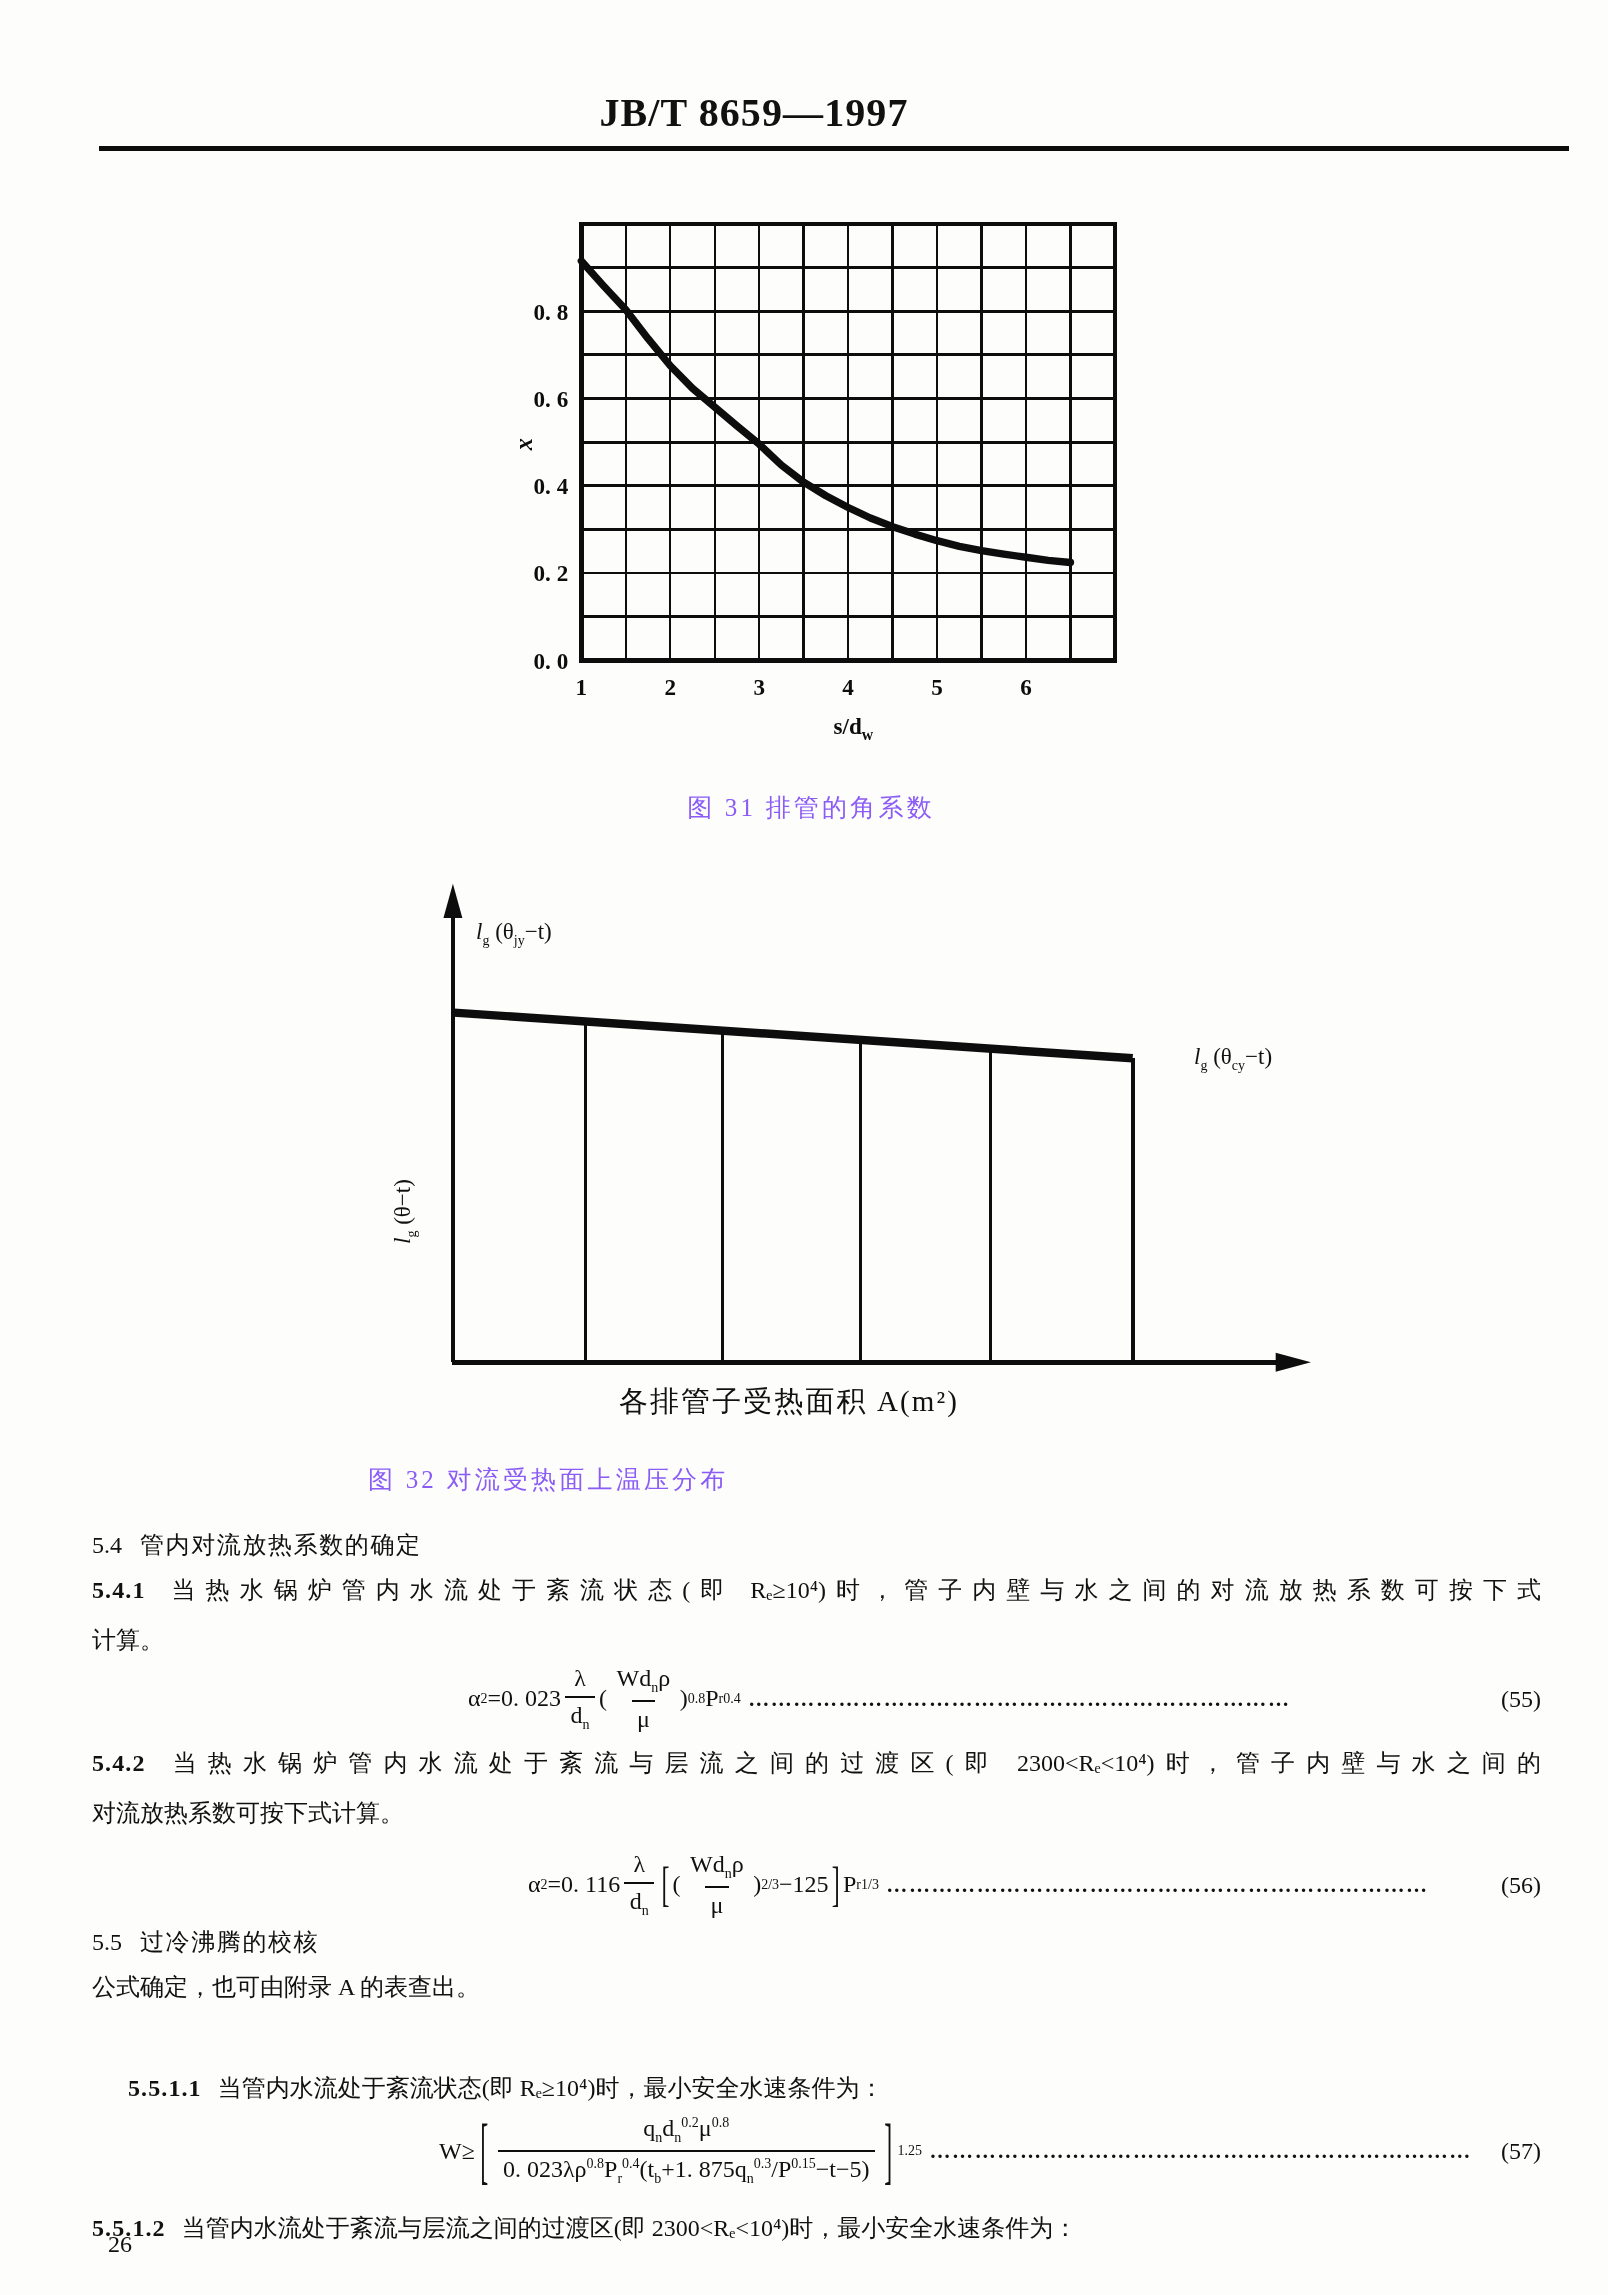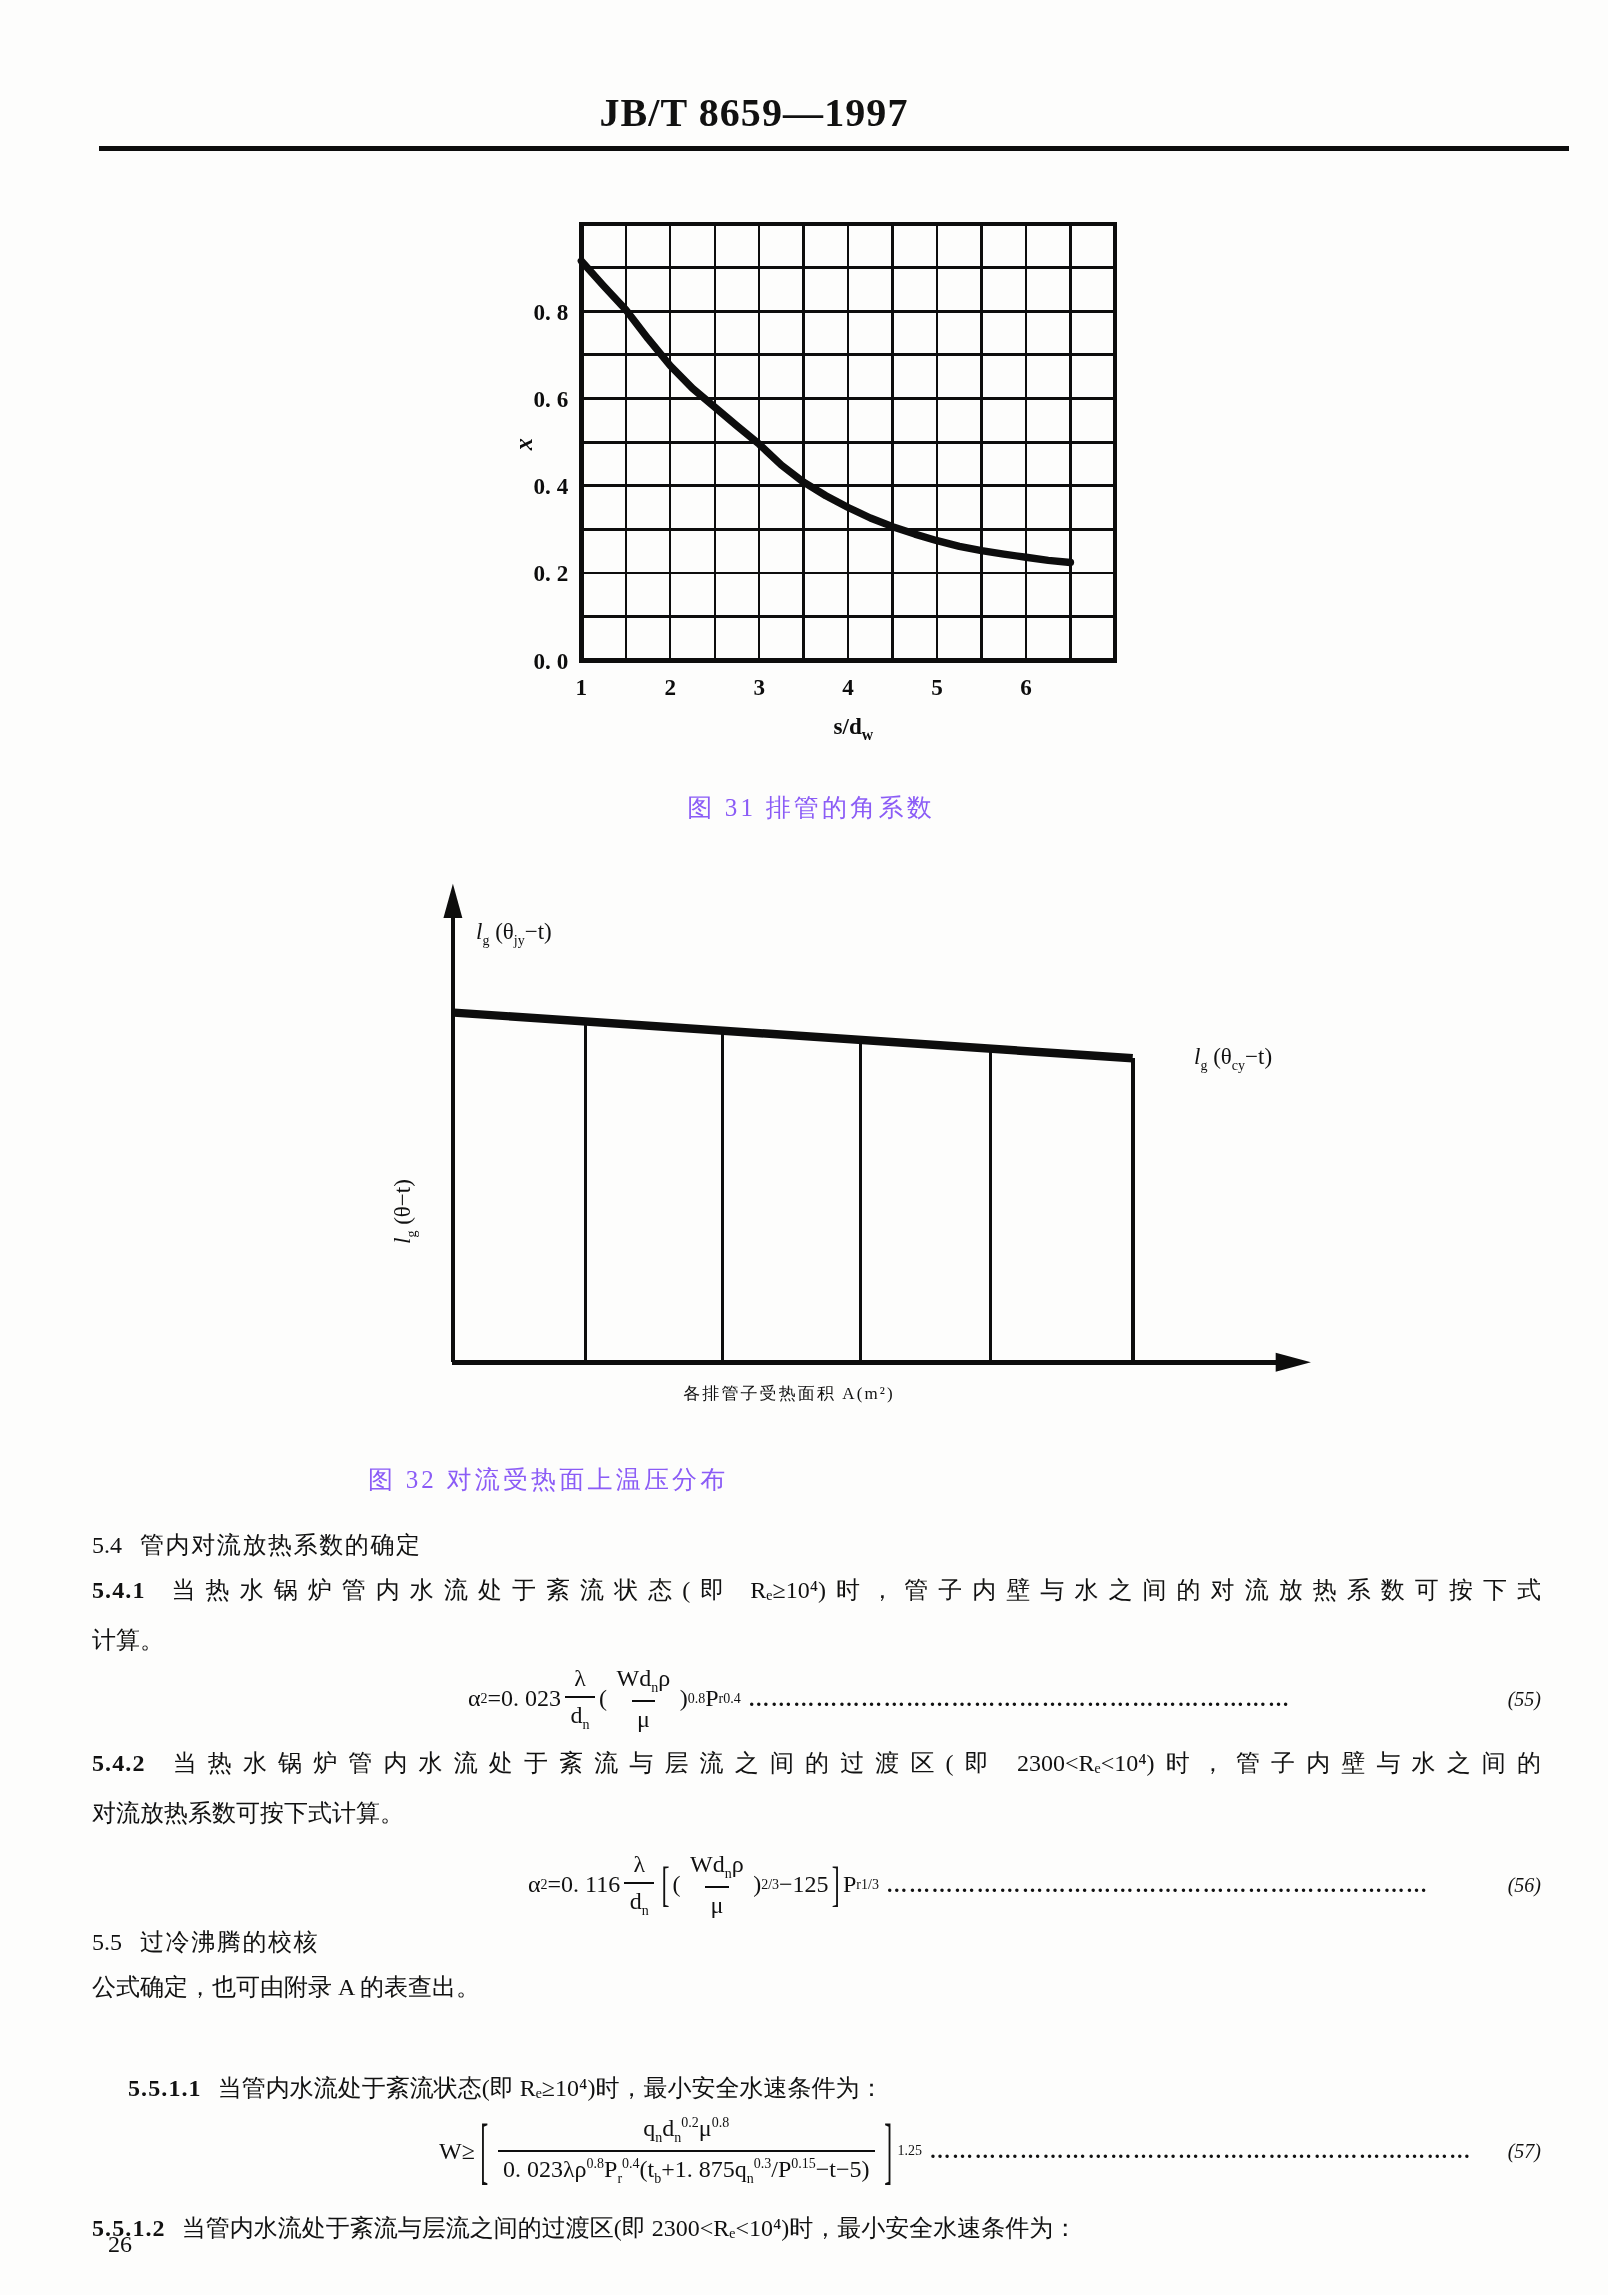--- a/index.html
+++ b/index.html
@@ -17,38 +17,38 @@
   .axlab{font:700 46px "Liberation Serif","DejaVu Serif",serif;font-style:italic;fill:#0d0d0d;}
   .cap{font-size:25px;letter-spacing:3.2px;color:#8b5cf6;}
   #cap31{top:791px;left:480px;width:736px;text-align:center;}
   #cap31 .cap{display:inline-block;transform:translateX(-37px);}
   
   #fig32{top:868px;left:421px;width:905px;height:531px;}
   .f32lab{font-size:23px;white-space:nowrap;}
   #f32top{top:919px;left:476px;}
   #f32right{top:1044px;left:1152px;margin-left:42px;}
   #f32y{top:1244px;left:390px;transform:rotate(-90deg);transform-origin:left top;}
-  #f32xlab{top:1382px;left:421px;width:736px;text-align:center;font-size:17px;letter-spacing:2.1px;}
+  #f32xlab{top:1382px;left:421px;width:736px;text-align:center;font-size:29px;letter-spacing:2.1px;}
   #cap32{top:1463px;left:368px;width:763px;}
   
   .para{left:92px;width:1449px;font-size:24px;line-height:50px;}
   .para b{margin-right:16px;letter-spacing:1.1px;}
   .pline{display:block;}
   .pline.full{text-align:justify;text-align-last:justify;}
   .headline{font-weight:normal;}
   .headline .ht{margin-left:18px;letter-spacing:1.6px;}
   sub{font-size:14px;}
   sup{font-size:14px;}
   
   .eqrow{left:92px;width:1449px;display:flex;align-items:center;font-size:24px;}
   .eq{white-space:nowrap;display:inline-flex;align-items:center;}
   .spacer{flex:none;}
   .dots{flex:1;overflow:hidden;white-space:nowrap;letter-spacing:1.6px;font-weight:bold;
         font-size:21px;margin:0 7.4px;}
-  .eqnum{flex:none;font-size:20px;font-style:italic;}
+  .eqnum{flex:none;font-size:24px;}
   .frac{display:inline-flex;flex-direction:column;align-items:center;vertical-align:middle;
         margin:0 4.2px;text-align:center;}
   .frac .num{padding:0 5.3px 4.2px;display:inline-block;}
   .frac .den{border-top:2.6px solid #0d0d0d;padding:4.2px 5.3px 0;display:inline-block;}
   .big{display:inline-block;transform:scaleY(2.0);margin:0 3.2px;}
   .bigger{display:inline-block;transform:scaleY(3.1);margin:0 5.3px;}
   .it{font-style:italic;}
   #pagenum{top:2231px;left:108px;font-size:24px;}
   svg line,svg polyline,svg rect{shape-rendering:crispEdges;}
   svg .curve{shape-rendering:auto;}

